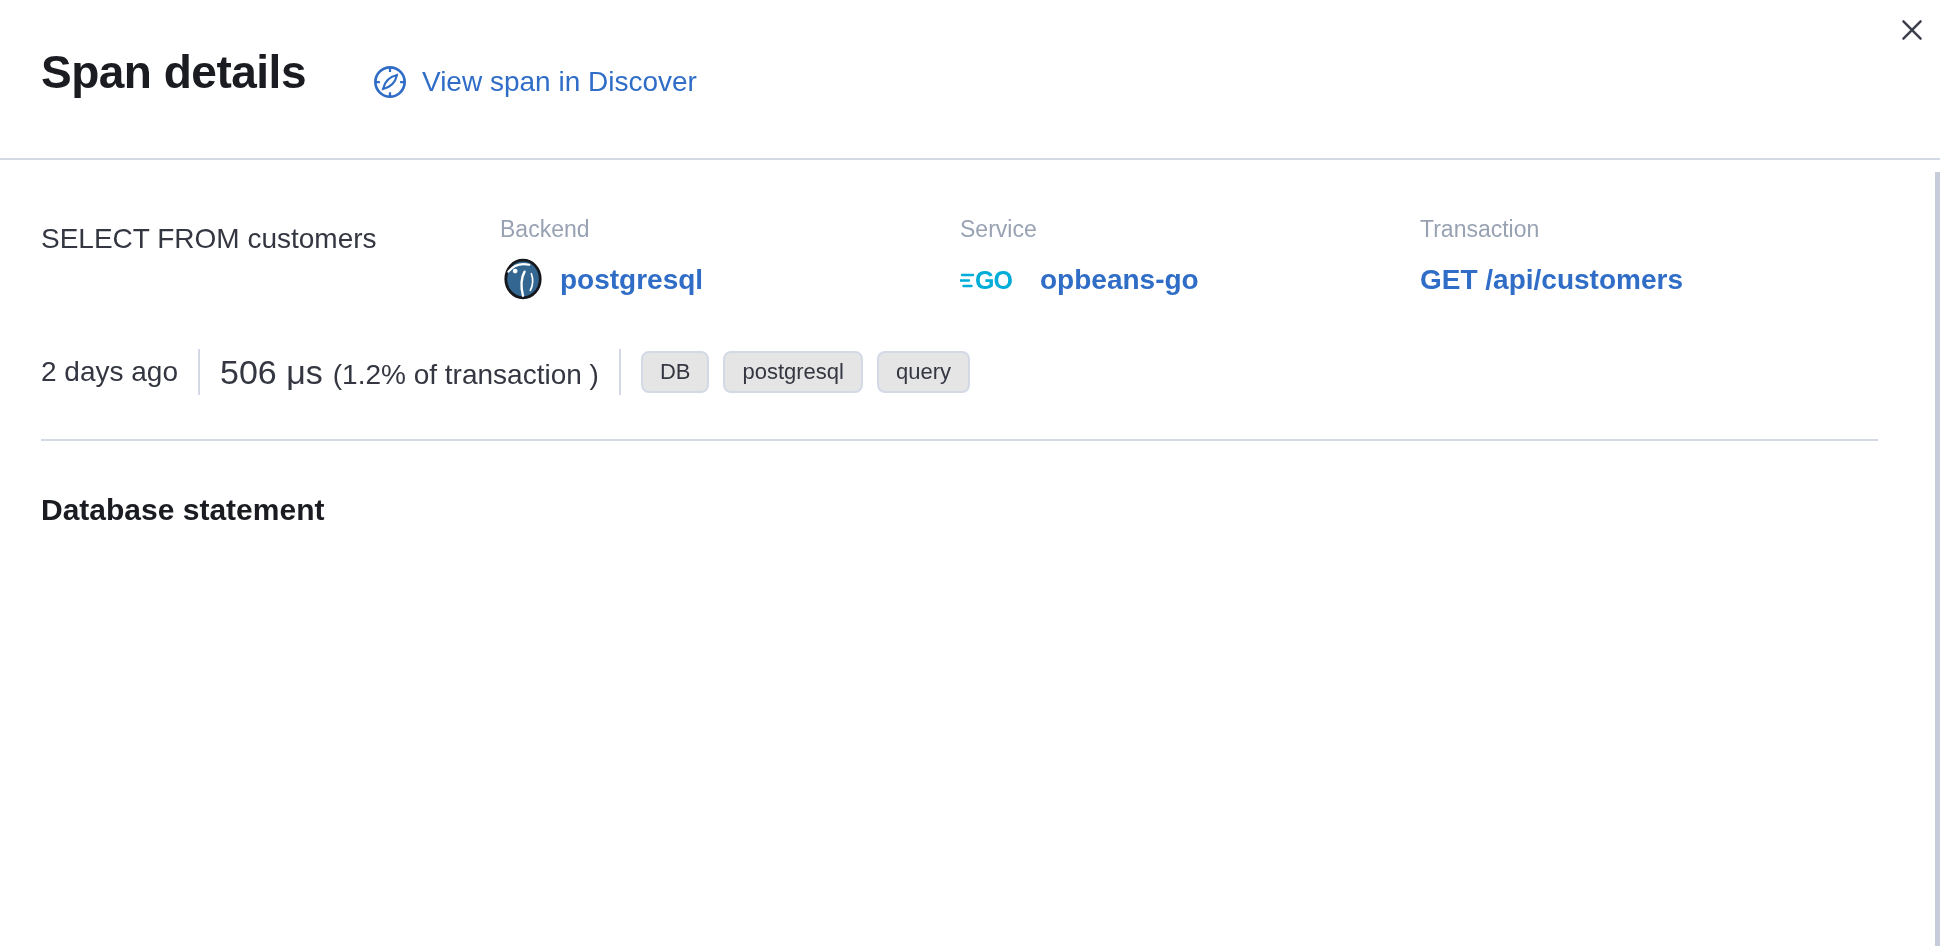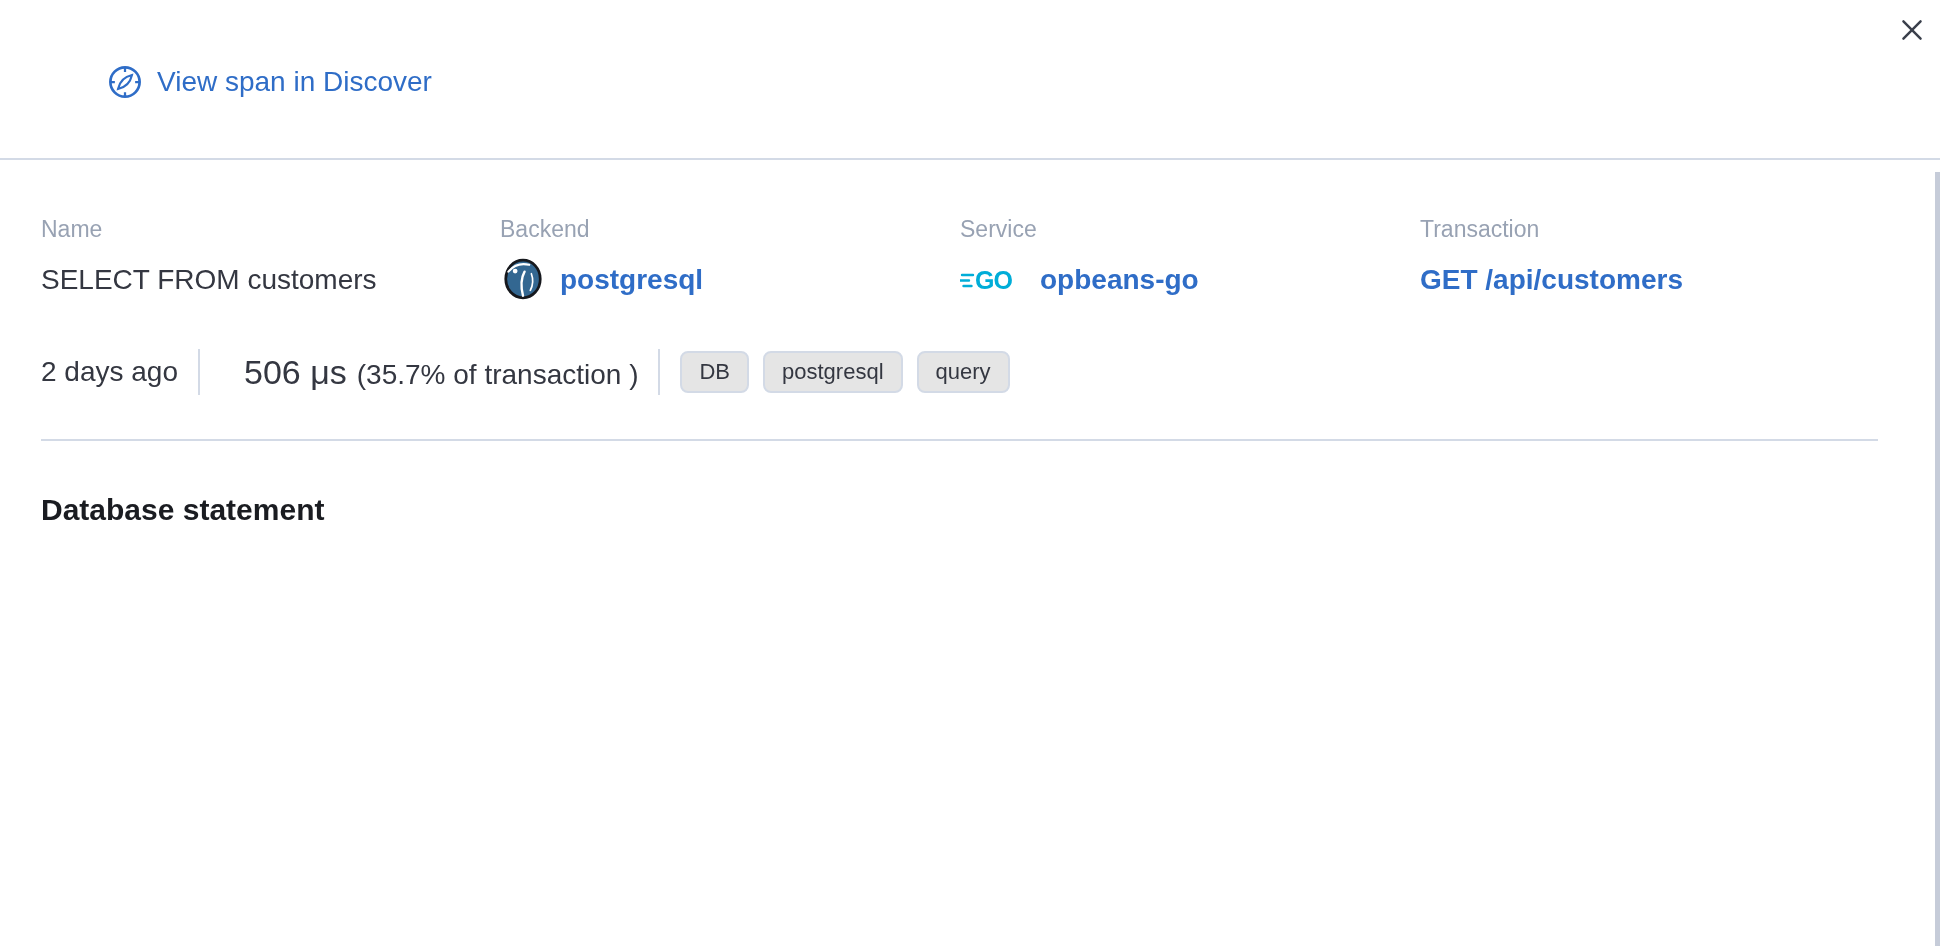--- a/index.html
+++ b/index.html
@@ -22,21 +22,21 @@
 
   .meta-grid { display:grid; grid-template-columns:459px 460px 460px 1fr; }
   .meta-label { font-size:23px; color:#98a2b3; margin-bottom:14px; }
   .meta-value { font-size:28px; color:#343741; display:flex; align-items:center; min-height:46px; }
   .meta-link  { color:#2f6dc7; font-weight:700; text-decoration:none; cursor:pointer;
                 display:inline-flex; align-items:center; gap:14px; }
 
   .summary-row { margin-top:46px; display:flex; align-items:center; }
   .summary-ts { font-size:28px; }
   .v-divider { width:2px; height:46px; background:#d3dae6; margin:0 20px; }
-  .duration-group { display:flex; align-items:baseline; gap:10px;margin-left:24px; }
+  .duration-group { display:flex; align-items:baseline; gap:10px; }
   .duration-big { font-size:34px; font-weight:500; }
   .duration-detail { font-size:28px; }
   .badge-group { display:flex; align-items:center; gap:14px; }
   .badge { display:inline-block; border:2px solid #d3dae6; border-radius:8px; background:#e5e5e5;
            font-size:22px; font-weight:500; color:#343741; padding:5px 17px; line-height:28px; }
 
   .section-divider { border:none; border-top:2px solid #d3dae6; margin:44px 0 0 0; }
 
   .section-heading { margin-top:52px; font-size:30px; font-weight:700; color:#1a1c21; }
 
@@ -51,20 +51,21 @@
 
   
   .v-scrollbar { position:absolute; top:172px; bottom:0; right:0; width:5px; background:#c6ccd9; }
 </style>
 </head>
 <body>
 
 <div class="flyout">
 
   <div class="flyout-header">
+    <h1 class="flyout-title">Span details</h1>
 
     <a class="discover-link">
       <span style="display:inline-flex;">
         <svg width="36" height="36" viewBox="0 0 32 32" fill="none">
           <circle cx="16" cy="16" r="13" stroke="#2f6dc7" stroke-width="2.4"></circle>
           <path d="M16 3.5 v3.5 M28.5 16 h-3.5 M16 28.5 v-3.5 M3.5 16 h3.5" stroke="#2f6dc7" stroke-width="2"></path>
           <path d="M9.8 22.2 C11.2 15.8 15.8 11.2 22.2 9.8 C20.8 16.2 16.2 20.8 9.8 22.2 Z" stroke="#2f6dc7" stroke-width="1.9"></path>
         </svg>
       </span>
       <span>View span in Discover</span>
@@ -77,21 +78,20 @@
         </svg>
       </span>
     </button>
   </div>
 
   <div class="flyout-body">
 
     <div class="meta-grid">
 
       <div>
-        <div class="meta-label">Name</div>
         <div class="meta-value">SELECT FROM customers</div>
       </div>
 
       <div>
         <div class="meta-label">Backend</div>
         <div class="meta-value">
           <a class="meta-link">
             <span style="display:inline-flex;">
               <svg width="46" height="46" viewBox="0 0 44 44">
                 <ellipse cx="22" cy="21" rx="16.5" ry="18" fill="#336791" stroke="#16181d" stroke-width="2.6"></ellipse>
@@ -127,21 +127,21 @@
           <a class="meta-link">GET /api/customers</a>
         </div>
       </div>
     </div>
 
     <div class="summary-row">
       <span class="summary-ts">2 days ago</span>
       <span class="v-divider"></span>
       <span class="duration-group">
         <span class="duration-big">506 μs</span>
-        <span class="duration-detail">(35.7% of transaction )</span>
+        <span class="duration-detail">(1.2% of transaction )</span>
       </span>
       <span class="v-divider"></span>
       <span class="badge-group">
         <span class="badge">DB</span>
         <span class="badge">postgresql</span>
         <span class="badge">query</span>
       </span>
     </div>
 
     <hr class="section-divider">

